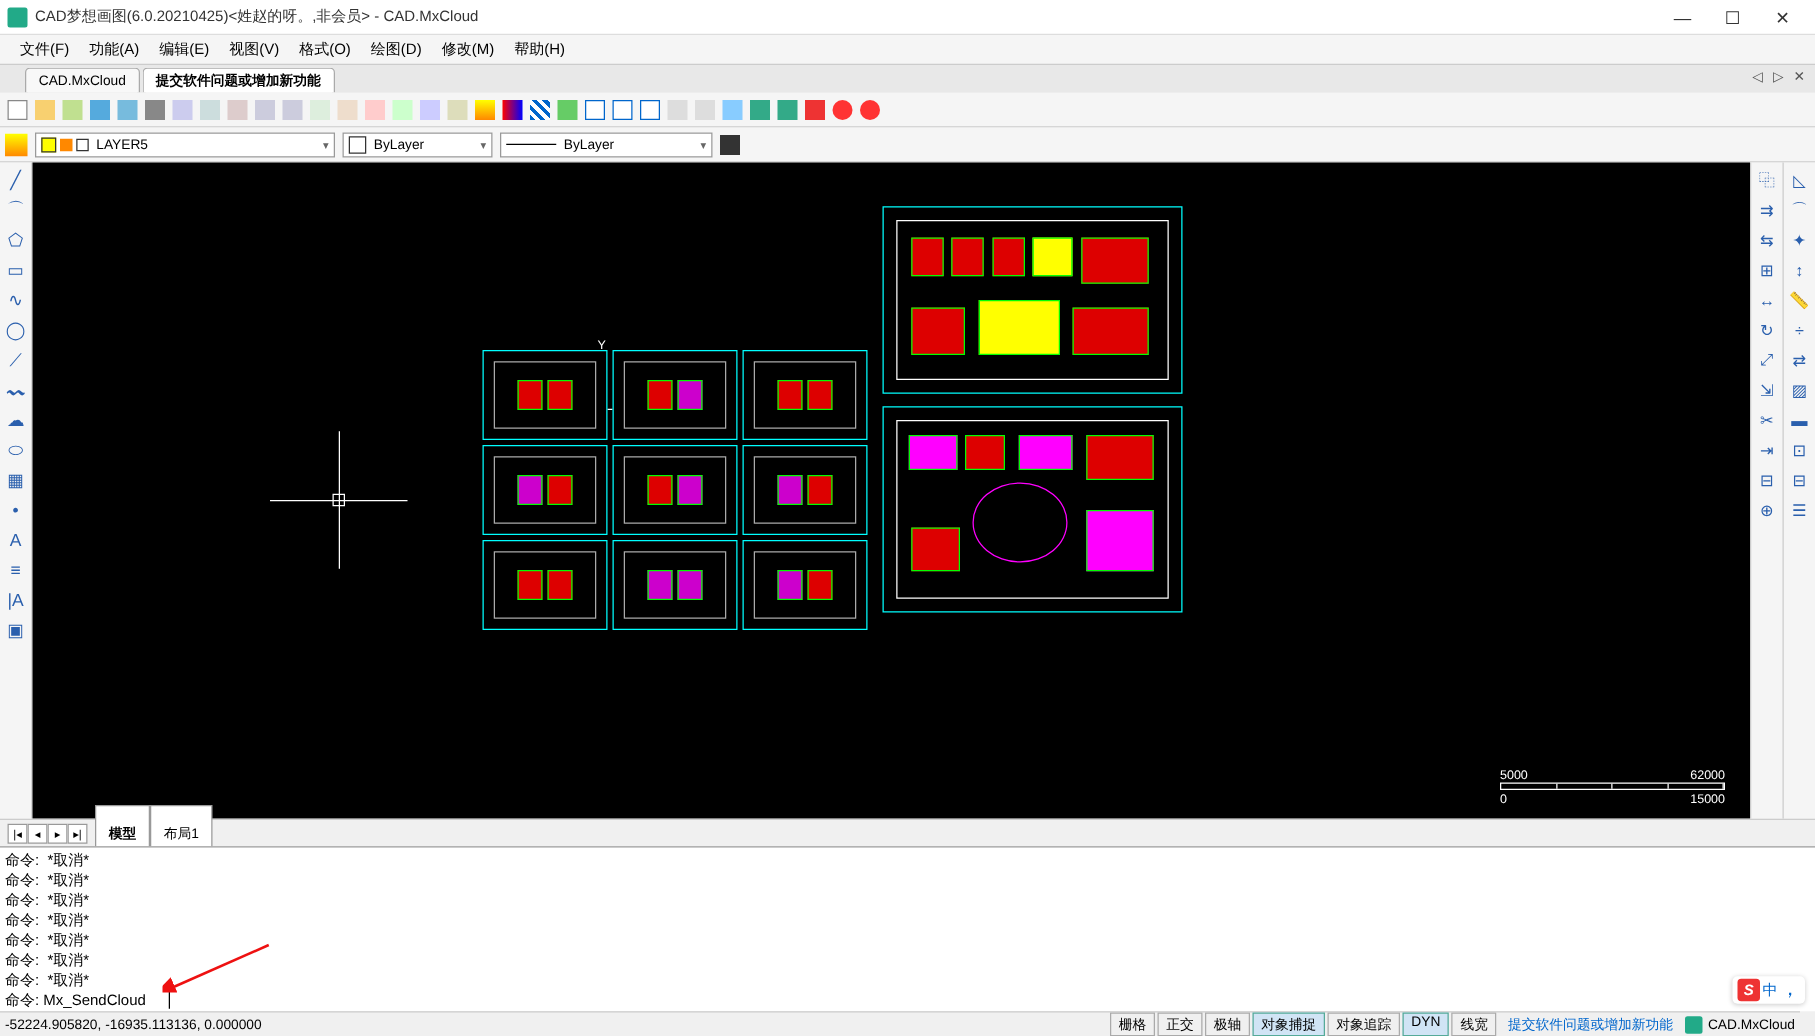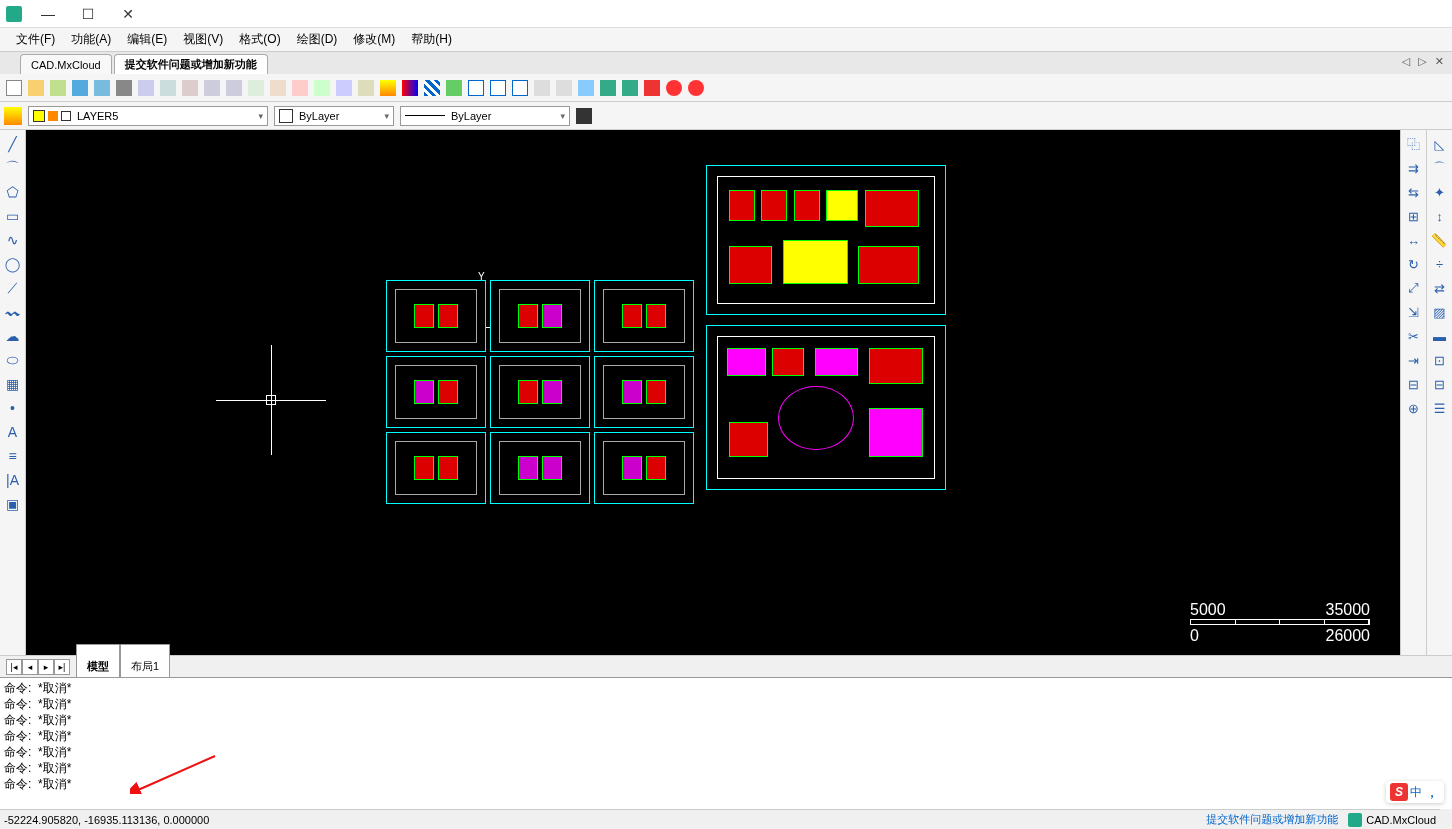--- a/index.html
+++ b/index.html
@@ -67,21 +67,21 @@
 .blk { width:20px; height:24px; background:#d00; border:1px solid #0f0; }
 .blk.m { background:#c0c; }
 
 .bigplan { position:absolute; border:1px solid #0ff; background:#000; }
 .bp1 { left:680px; top:35px; width:240px; height:150px; }
 .bp2 { left:680px; top:195px; width:240px; height:165px; }
 .bigplan .frame { position:absolute; inset:10px; border:1px solid #fff; }
 .room { position:absolute; border:1px solid #0f0; background:#d00; }
 
 
-.scalebar { position:absolute; right:30px; bottom:10px; color:#fff; font-size:16px; width:180px; }
+.scalebar { position:absolute; right:20px; bottom:10px; color:#fff; font-size:10px; width:180px; }
 .scalebar .bar { height:6px; border:1px solid #fff; display:flex; }
 .scalebar .bar div { flex:1; border-right:1px solid #fff; }
 .scalebar .labels { display:flex; justify-content:space-between; margin-top:2px; }
 
 
 .modeltabs { position:absolute; bottom:152px; left:0; right:0; height:22px; background:#f0f0f0; border-top:1px solid #ccc; display:flex; align-items:center; padding-left:6px; font-size:11px; }
 .modeltabs .navbtns { display:flex; gap:0; margin-right:6px; }
 .modeltabs .navbtns span { width:16px; height:16px; border:1px solid #999; display:flex; align-items:center; justify-content:center; cursor:pointer; font-size:9px; background:#fff; }
 .modeltabs .mtab { padding:14px 10px; border:1px solid #999; background:#fff; cursor:pointer; border-top-left-radius:0; border-bottom-left-radius:6px; border-bottom-right-radius:6px; position:relative; }
 .modeltabs .mtab.active { font-weight:bold; background:#fff; }
@@ -115,20 +115,21 @@
 
 
 .c-new{background:#fff;border:1px solid #888}.c-open{background:#f8d070}.c-opng{background:#c0e090}.c-save{background:#5ad;}.c-sas{background:#7bd}.c-print{background:#888}.c-zoomin{background:#cce}.c-zoomout{background:#cdd}.c-zwin{background:#dcc}.c-zall{background:#ccd}.c-pan{background:#edc}.c-zprev{background:#ded}.c-cut{background:#fcc}.c-copy{background:#cfc}.c-paste{background:#ccf}.c-match{background:#ddb}.c-layers{background:linear-gradient(#ff0,#f80)}.c-grad{background:linear-gradient(90deg,#f00,#00f)}.c-hatch{background:repeating-linear-gradient(45deg,#06c 0 3px,#fff 3px 6px)}.c-img{background:#6c6}.c-tbl{background:#fff;border:1px solid #06c}.c-undo{background:#ddd}.c-redo{background:#ddd}.c-cloud{background:#8cf}.c-web{background:#3a8}.c-pdf{background:#e33}.c-help{background:#f33;border-radius:50%}
 
 </style>
 </head>
 <body>
 
 <div class="titlebar">
   <div class="logo"></div>
+  <div class="title">CAD梦想画图(6.0.20210425)&lt;姓赵的呀。,非会员&gt; - CAD.MxCloud</div>
   <div class="winbtn">—</div>
   <div class="winbtn">☐</div>
   <div class="winbtn close">✕</div>
 </div>
 
 <div class="menubar">
   <div class="menu">文件(F)</div>
   <div class="menu">功能(A)</div>
   <div class="menu">编辑(E)</div>
   <div class="menu">视图(V)</div>
@@ -378,31 +379,31 @@
         <div class="room" style="left:70%;top:8%;width:25%;height:25%"></div>
         <div style="position:absolute;left:28%;top:35%;width:35%;height:45%;border:1px solid #f0f;border-radius:50%"></div>
         <div class="room" style="left:5%;top:60%;width:18%;height:25%"></div>
         <div class="room" style="left:70%;top:50%;width:25%;height:35%;background:#f0f"></div>
       </div>
     </div>
 
     <div class="scalebar">
       <div class="labels">
           <span>5000</span>
-          <span>35000</span>
+          <span>62000</span>
         </div>
       <div class="bar">
           <div></div>
           <div></div>
           <div></div>
           <div></div>
         </div>
       <div class="labels">
           <span>0</span>
-          <span>26000</span>
+          <span>15000</span>
         </div>
     </div>
   </div>
 
   <div class="vtoolbar right" id="right-vtb1">
       <div class="vbtn" style="color: rgb(42, 95, 173); font-size: 13px;">⿻</div>
       <div class="vbtn" style="color: rgb(42, 95, 173); font-size: 13px;">⇉</div>
       <div class="vbtn" style="color: rgb(42, 95, 173); font-size: 13px;">⇆</div>
       <div class="vbtn" style="color: rgb(42, 95, 173); font-size: 13px;">⊞</div>
       <div class="vbtn" style="color: rgb(42, 95, 173); font-size: 13px;">↔</div>
@@ -442,35 +443,49 @@
 </div>
 
 <div class="cmdlog">
   <div class="line">命令:  *取消*</div>
   <div class="line">命令:  *取消*</div>
   <div class="line">命令:  *取消*</div>
   <div class="line">命令:  *取消*</div>
   <div class="line">命令:  *取消*</div>
   <div class="line">命令:  *取消*</div>
   <div class="line">命令:  *取消*</div>
+  <div class="line input-line">
+    <span>命令: </span>
+    <input value="Mx_SendCloud" style="">
+    <span class="cursor-mark"></span>
+  </div>
   <div class="arrow-anno">
     <svg viewBox="0 0 90 40">
         <defs>
           <marker id="ah" markerWidth="10" markerHeight="8" refX="1" refY="4" orient="auto">
             <polygon points="0 0, 10 4, 0 8" fill="#e11"></polygon>
           </marker>
         </defs>
         <line x1="85" y1="2" x2="8" y2="36" stroke="#e11" stroke-width="2" marker-end="url(#ah)"></line>
       </svg>
   </div>
 </div>
 
 <div class="statusbar">
   <div class="coords">-52224.905820,  -16935.113136,  0.000000</div>
   <div class="spacer"></div>
+  <div id="status-btns" style="display:flex">
+      <div class="sbtn">栅格</div>
+      <div class="sbtn">正交</div>
+      <div class="sbtn">极轴</div>
+      <div class="sbtn on">对象捕捉</div>
+      <div class="sbtn">对象追踪</div>
+      <div class="sbtn on">DYN</div>
+      <div class="sbtn">线宽</div>
+    </div>
   <div class="link">提交软件问题或增加新功能</div>
   <div class="brand">
     <div class="blogo"></div>
     <span>CAD.MxCloud</span>
   </div>
 </div>
 
 <div class="ime-badge">
   <div class="s-ico">S</div>
   <span class="zh">中</span>

